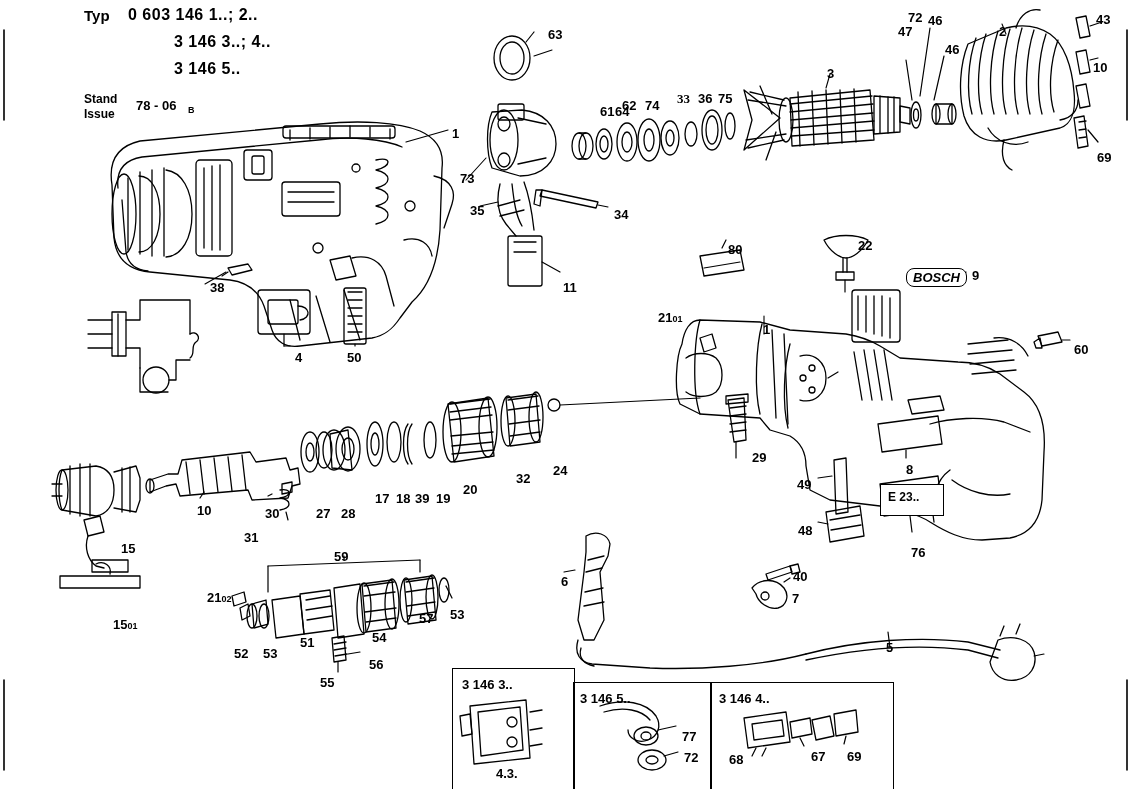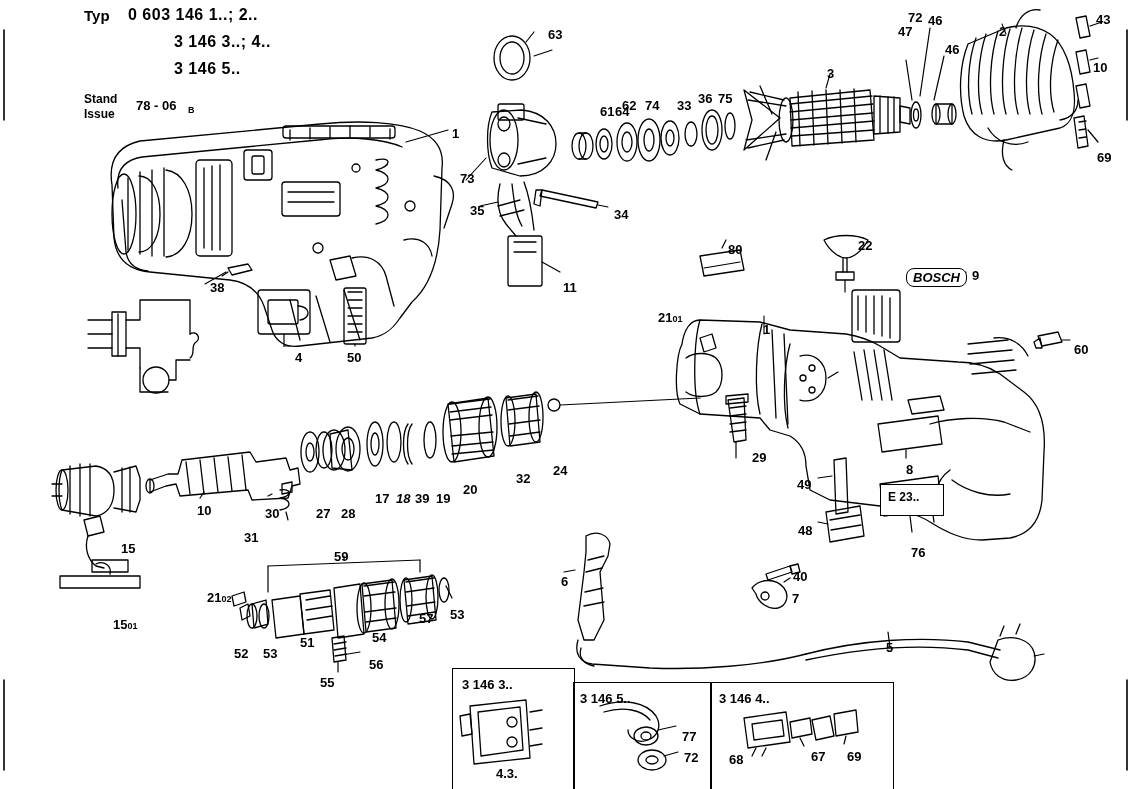--- a/index.html
+++ b/index.html
@@ -393,21 +393,21 @@
   <div class="lbl-box" style="left:880px;top:484px;width:62px;height:30px;"></div>
   <div class="t b" style="left:888px;top:491px;font-size:12px;">E 23..</div>
 
   <div id="callout-layer">
       <div class="num" style="left: 452px; top: 126px;">1</div>
       <div class="num" style="left: 548px; top: 27px;">63</div>
       <div class="num" style="left: 575px; top: 104px; margin-left: 40px;">64</div>
       <div class="num" style="left: 600px; top: 104px;">61</div>
       <div class="num" style="left: 622px; top: 98px;">62</div>
       <div class="num" style="left: 645px; top: 98px;">74</div>
-      <div class="num" style="left: 677px; top: 98px;">33</div>
+      <div class="num" style="left: 677px; top: 91px; font-family: Liberation Serif, serif;">33</div>
       <div class="num" style="left: 698px; top: 91px;">36</div>
       <div class="num" style="left: 718px; top: 91px;">75</div>
       <div class="num" style="left: 827px; top: 66px;">3</div>
       <div class="num" style="left: 908px; top: 10px;">72</div>
       <div class="num" style="left: 928px; top: 13px;">46</div>
       <div class="num" style="left: 898px; top: 24px;">47</div>
       <div class="num" style="left: 945px; top: 42px;">46</div>
       <div class="num" style="left: 999px; top: 24px;">2</div>
       <div class="num" style="left: 1096px; top: 12px;">43</div>
       <div class="num" style="left: 1093px; top: 60px;">10</div>
@@ -429,21 +429,21 @@
       <div class="num" style="left: 797px; top: 477px;">49</div>
       <div class="num" style="left: 798px; top: 523px;">48</div>
       <div class="num" style="left: 911px; top: 545px;">76</div>
       <div class="num" style="left: 121px; top: 541px;">15</div>
       <div class="num" style="left: 197px; top: 503px;">10</div>
       <div class="num" style="left: 265px; top: 506px;">30</div>
       <div class="num" style="left: 244px; top: 530px;">31</div>
       <div class="num" style="left: 316px; top: 506px;">27</div>
       <div class="num" style="left: 341px; top: 506px;">28</div>
       <div class="num" style="left: 375px; top: 491px;">17</div>
-      <div class="num" style="left: 396px; top: 491px; font-style: italic;">18</div>
+      <div class="num" style="left: 396px; top: 491px;">18</div>
       <div class="num" style="left: 415px; top: 491px;">39</div>
       <div class="num" style="left: 436px; top: 491px;">19</div>
       <div class="num" style="left: 463px; top: 482px;">20</div>
       <div class="num" style="left: 516px; top: 471px;">32</div>
       <div class="num" style="left: 553px; top: 463px;">24</div>
       <div class="num" style="left: 334px; top: 549px;">59</div>
       <div class="num" style="left: 234px; top: 646px;">52</div>
       <div class="num" style="left: 263px; top: 646px;">53</div>
       <div class="num" style="left: 300px; top: 635px;">51</div>
       <div class="num" style="left: 372px; top: 630px;">54</div>

